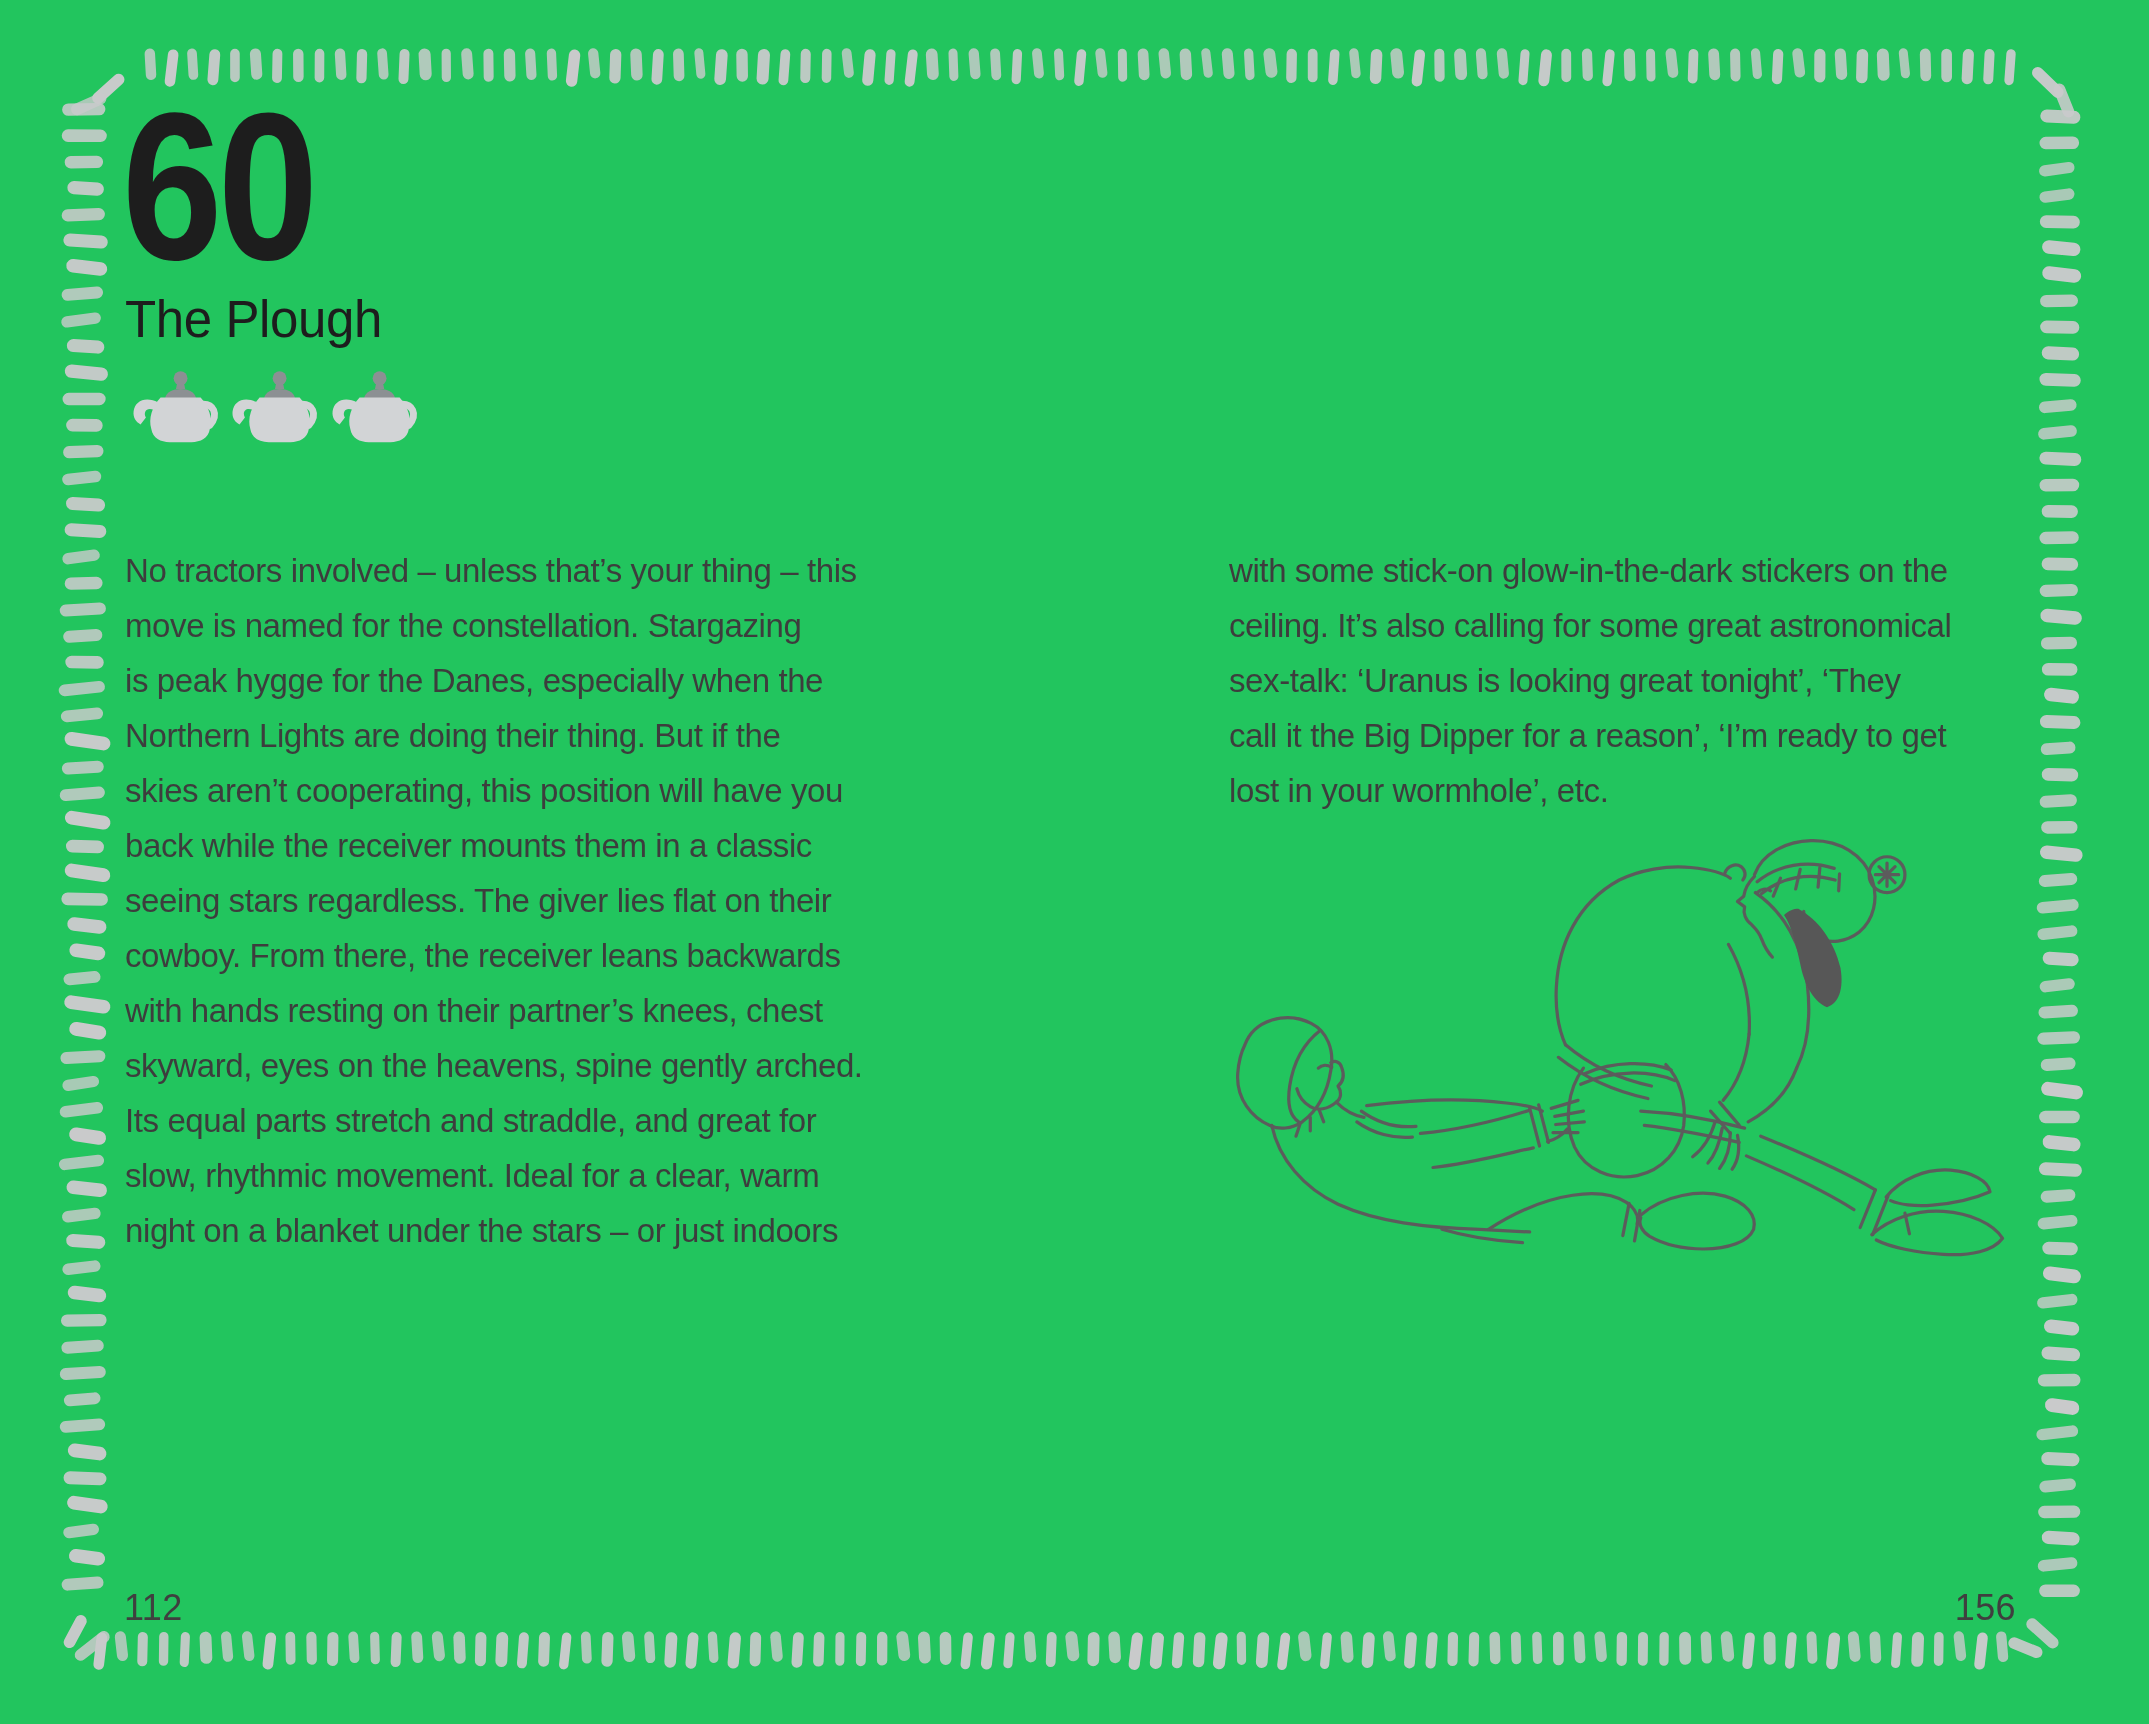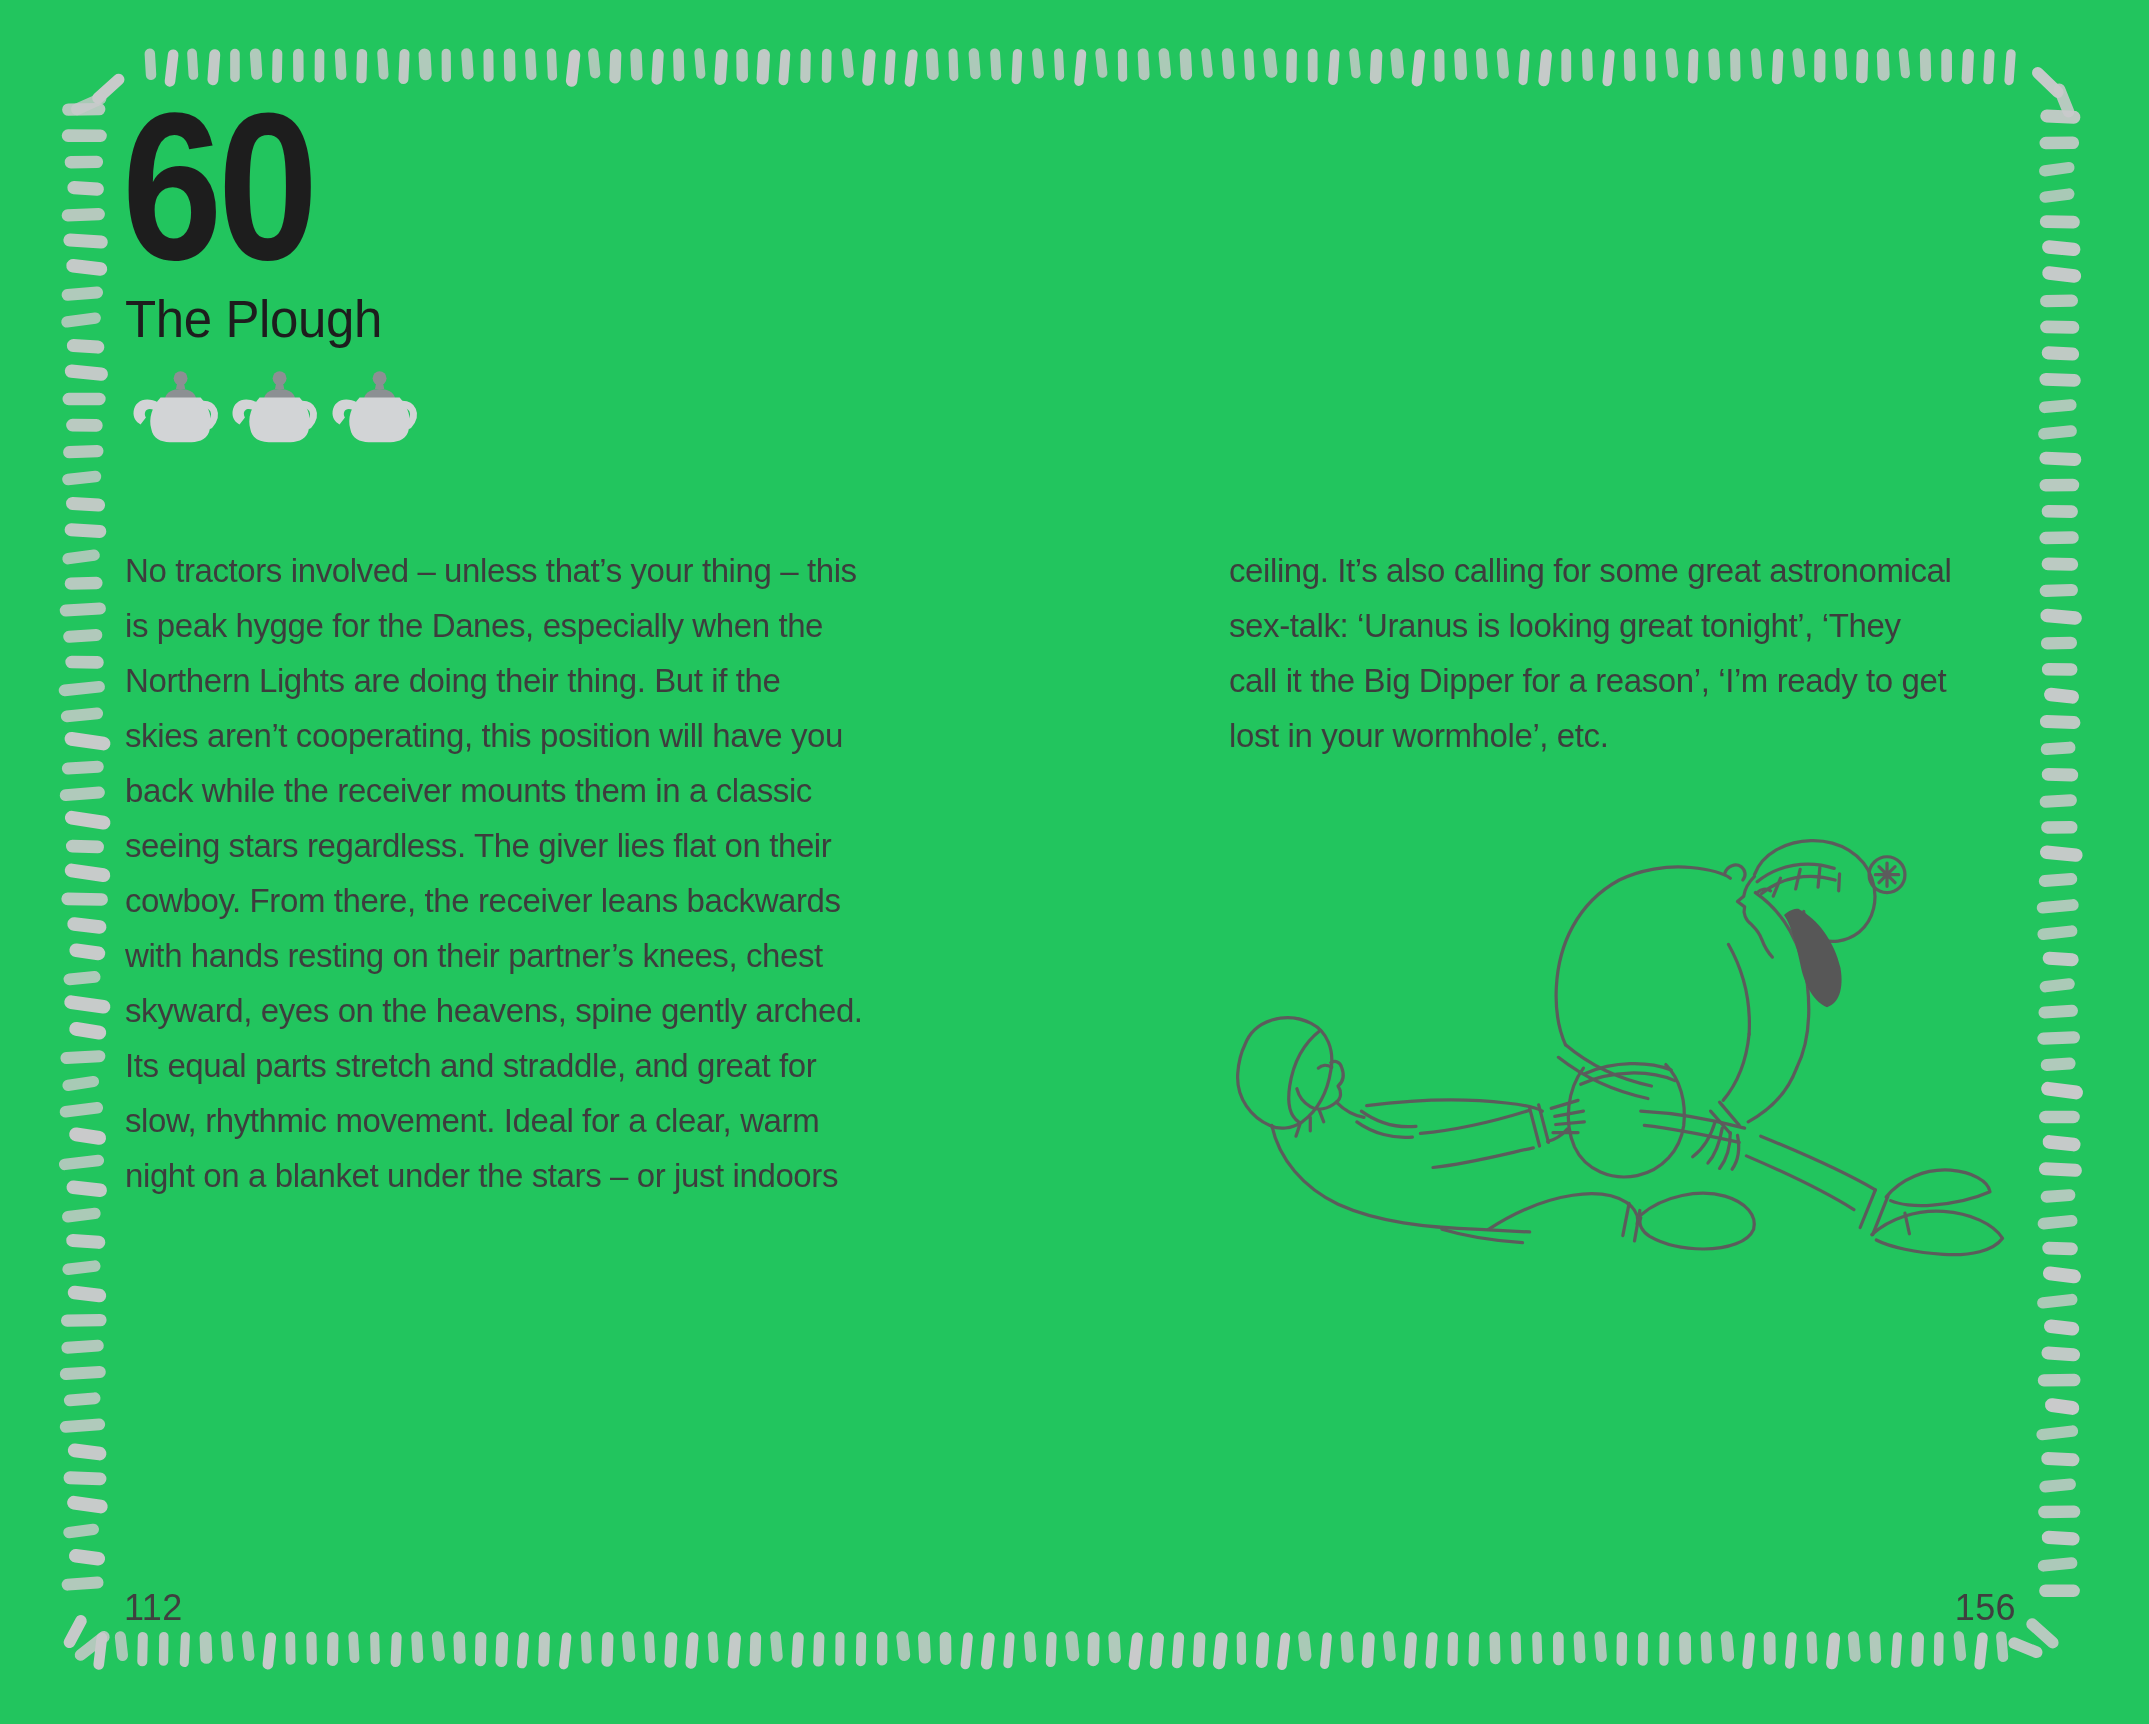--- a/index.html
+++ b/index.html
@@ -376,34 +376,36 @@
         <path d="M60,16 L68,16 L70,26 L58,26 Z" fill="#8c9093"></path>
         <path d="M44,38 C46,22 82,22 84,38 Z" fill="#8c9093"></path>
         <path d="M38,37 L90,37 C101,49 106,64 102,78 C100,90 90,95 78,95 L50,95 C38,95 28,90 26,78 C22,64 27,49 38,37 Z" fill="#d2d4d6"></path>
         <path d="M36,44 C19,35 5,41 3,55 C2,63 6,69 12,72 L19,63 C15,56 20,49 29,53 Z" fill="#d2d4d6"></path>
         <path d="M90,46 C107,44 114,59 102,73" stroke="#d2d4d6" stroke-width="9" fill="none" stroke-linecap="round"></path>
       </svg>
     </div>
 
   <div class="col col-left" id="col-left" style="color: rgb(61, 61, 61);">
       <div class="line">No tractors involved – unless that’s your thing – this</div>
+      <div class="line">move is named for the constellation. Stargazing</div>
       <div class="line">is peak hygge for the Danes, especially when the</div>
       <div class="line">Northern Lights are doing their thing. But if the</div>
       <div class="line">skies aren’t cooperating, this position will have you</div>
       <div class="line">back while the receiver mounts them in a classic</div>
       <div class="line">seeing stars regardless. The giver lies flat on their</div>
       <div class="line">cowboy. From there, the receiver leans backwards</div>
       <div class="line">with hands resting on their partner’s knees, chest</div>
       <div class="line">skyward, eyes on the heavens, spine gently arched.</div>
       <div class="line">Its equal parts stretch and straddle, and great for</div>
       <div class="line">slow, rhythmic movement. Ideal for a clear, warm</div>
       <div class="line">night on a blanket under the stars – or just indoors</div>
     </div>
 
   <div class="col col-right" id="col-right" style="color: rgb(61, 61, 61);">
+      <div class="line">with some stick-on glow-in-the-dark stickers on the</div>
       <div class="line">ceiling. It’s also calling for some great astronomical</div>
       <div class="line">sex-talk: ‘Uranus is looking great tonight’, ‘They</div>
       <div class="line">call it the Big Dipper for a reason’, ‘I’m ready to get</div>
       <div class="line">lost in your wormhole’, etc.</div>
     </div>
 
   <figure class="illo">
     <svg viewBox="0 0 900 470" width="806" height="421">
       <g id="illo-strokes" fill="none" stroke="#5c5c5c" stroke-width="3.6" stroke-linecap="round" stroke-linejoin="round">
 

